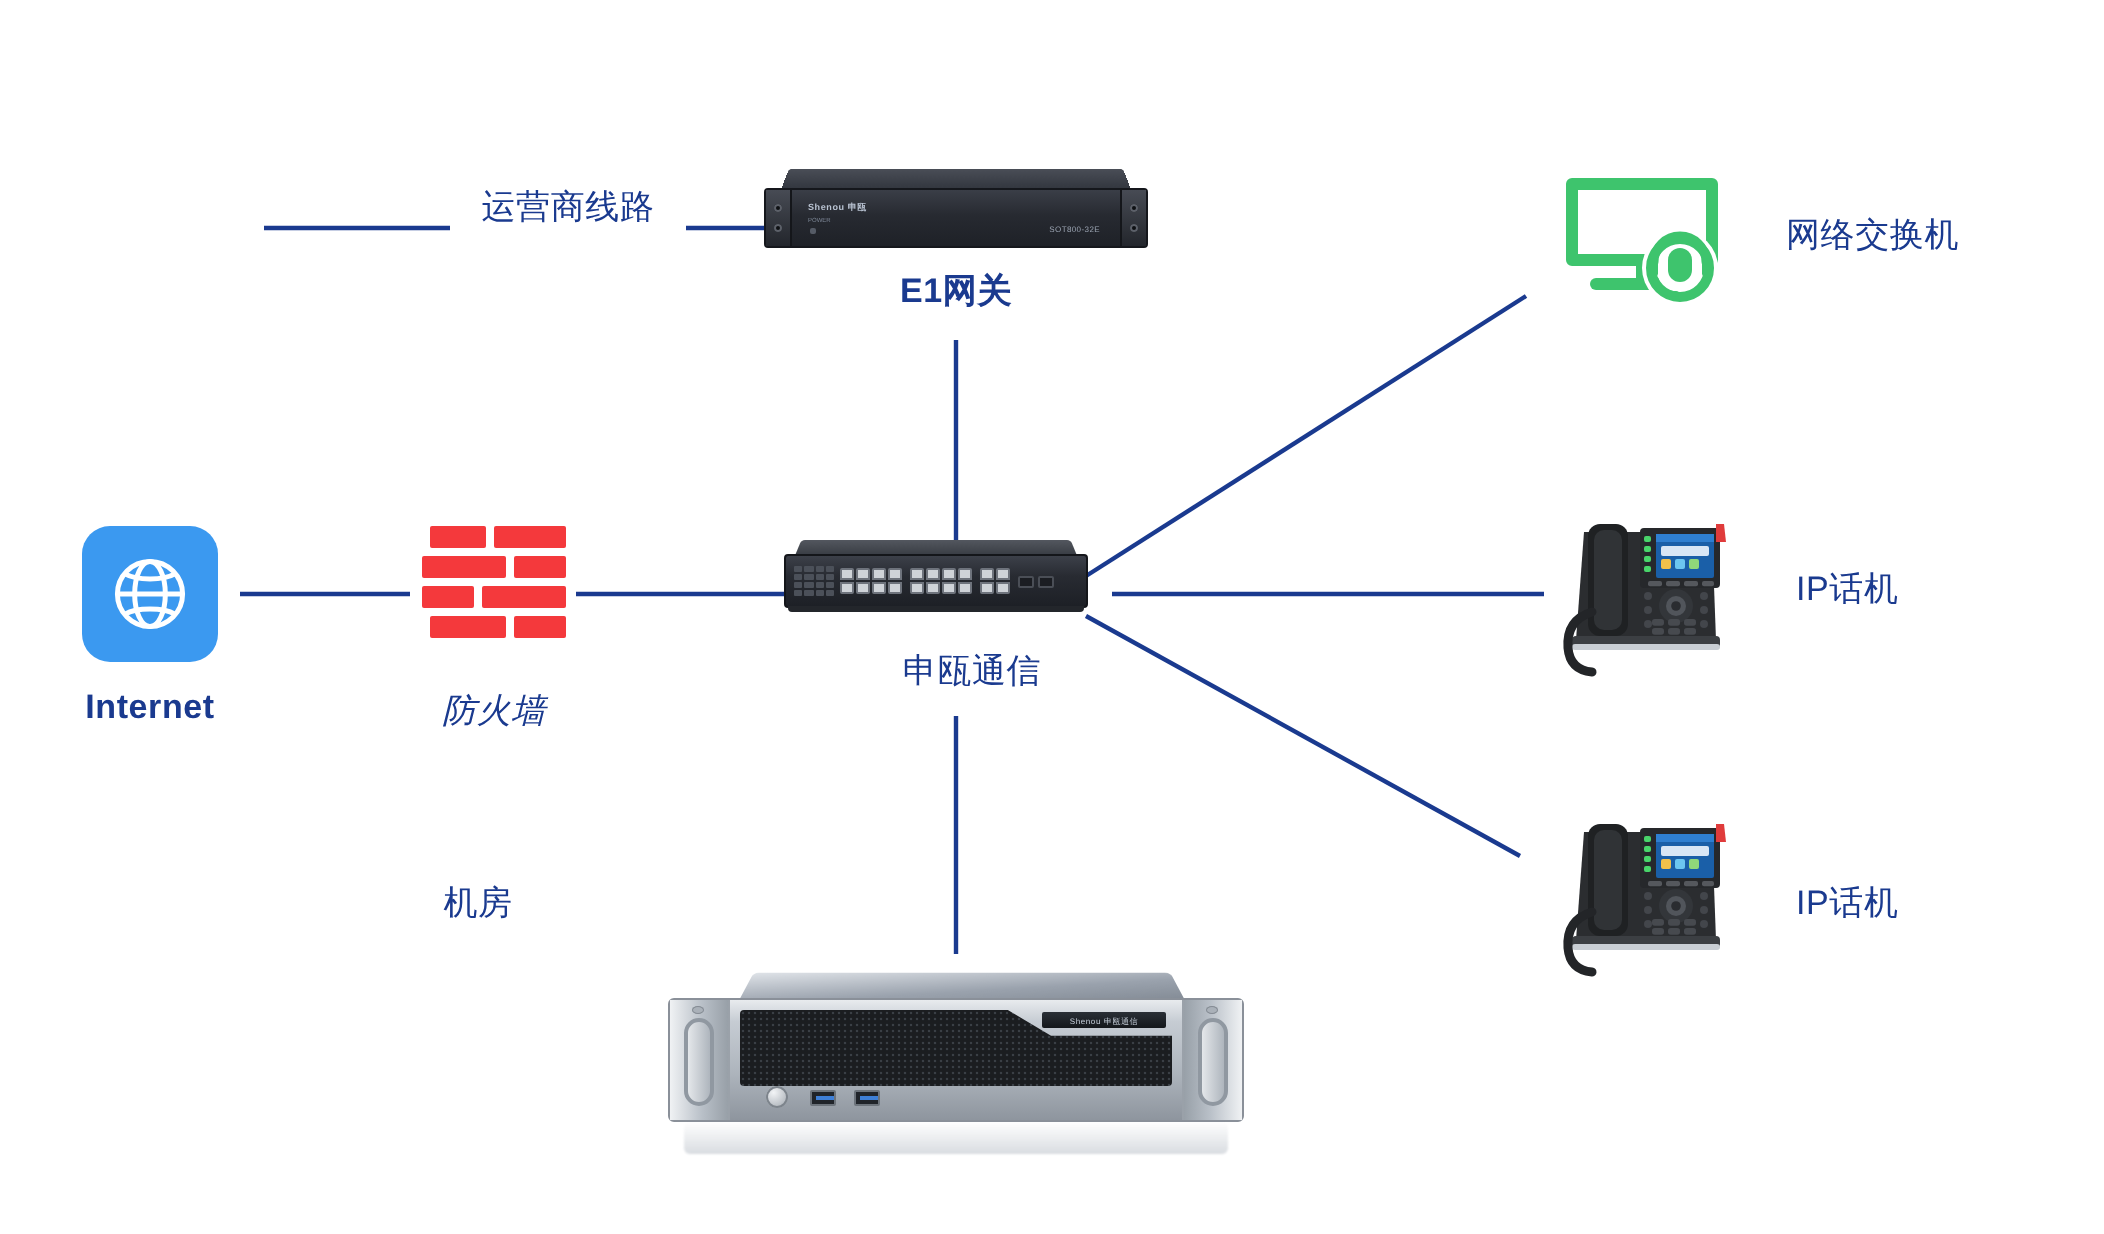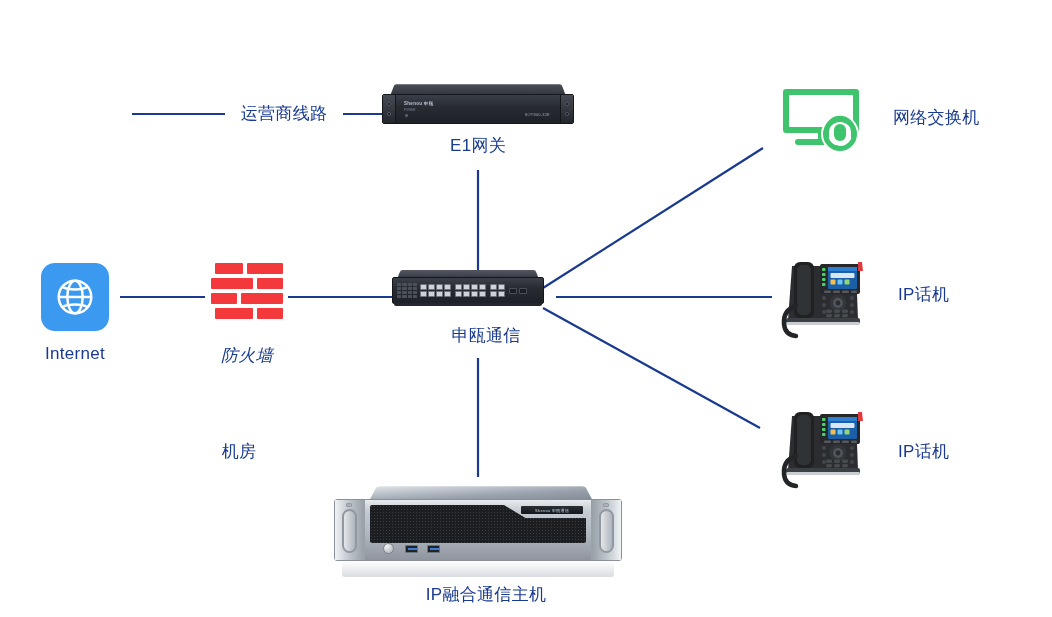--- a/index.html
+++ b/index.html
@@ -175,21 +175,21 @@
       <line x1="543" y1="288" x2="763" y2="148"></line>
 
       <line x1="556" y1="297" x2="772" y2="297"></line>
 
       <line x1="543" y1="308" x2="760" y2="428"></line>
 
       <line x1="478" y1="358" x2="478" y2="477"></line>
     </g>
   </svg>
 
-  <div class="lbl center" style="left:284px; top:102px;text-align:center;">运营商线路</div>
+  <div class="lbl center" style="left:284px; top:92px;text-align:center;">运营商线路</div>
 
   <div class="node" style="left:382px; top:82px;">
     <div class="e1">
       <div class="e1-top"></div>
       <div class="e1-face">
         <div class="e1-ear">
           <i></i>
             <i></i>
         </div>
         <div class="e1-body">
@@ -198,36 +198,36 @@
           <div class="e1-led"></div>
           <div class="e1-model">SOT800-32E</div>
         </div>
         <div class="e1-ear right">
           <i></i>
             <i></i>
         </div>
       </div>
     </div>
   </div>
-  <div class="lbl center" style="left:478px; top:134px;">E1网关</div>
+  <div class="lbl center" style="left:478px; top:134px;font-weight:bold;">E1网关</div>
 
   <div class="node" style="left:41px; top:263px;">
     <div class="globe-box">
       <svg width="46" height="46" viewBox="0 0 48 48">
         <g fill="none" stroke="#ffffff" stroke-width="2.6">
           <circle cx="24" cy="24" r="17"></circle>
           <ellipse cx="24" cy="24" rx="8" ry="17"></ellipse>
           <line x1="7" y1="24" x2="41" y2="24"></line>
           <path d="M11 13.5 C17 17, 31 17, 37 13.5"></path>
           <path d="M11 34.5 C17 31, 31 31, 37 34.5"></path>
         </g>
       </svg>
     </div>
   </div>
-  <div class="lbl center" style="left:75px; top:344px;">Internet</div>
+  <div class="lbl center" style="left:75px; top:344px;font-weight:bold;">Internet</div>
 
   <div class="node" style="left:211px; top:263px;">
     <div class="fw">
       <span style="left:4px;  top:0px;  width:28px;"></span>
       <span style="left:36px; top:0px;  width:36px;"></span>
       <span style="left:0px;  top:15px; width:42px;"></span>
       <span style="left:46px; top:15px; width:26px;"></span>
       <span style="left:0px;  top:30px; width:26px;"></span>
       <span style="left:30px; top:30px; width:42px;"></span>
       <span style="left:4px;  top:45px; width:38px;"></span>
@@ -466,15 +466,14 @@
             </div>
         </div>
         <div class="srv-ear right">
           <div class="srv-screw"></div>
           <div class="srv-handle"></div>
         </div>
       </div>
       <div class="srv-refl"></div>
     </div>
   </div>
-  <div class="lbl center" style="left:486px; top:583px;">IP融合通信主机</div>
 
 </div>
 
 </body></html>

